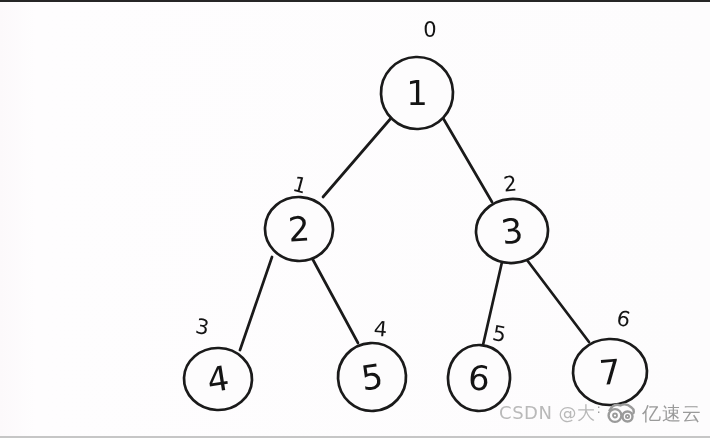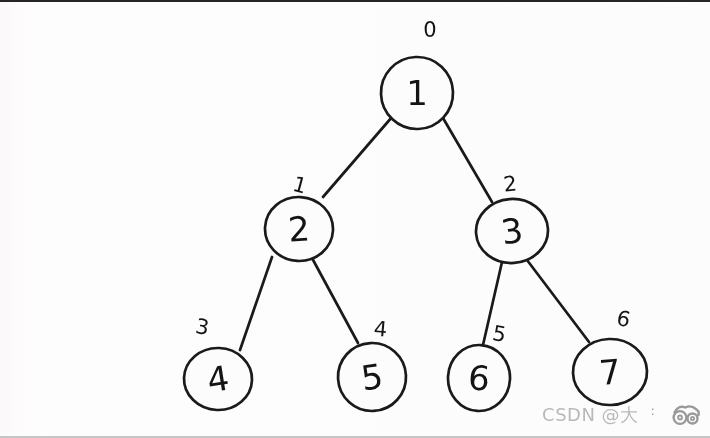--- a/index.html
+++ b/index.html
@@ -11,21 +11,21 @@
   .edge-line{top:0;background:#262626;height:2px;}
   .edge-line,.edge-line-bottom{position:absolute;left:0;right:0;}
   .edge-line-bottom{bottom:0;background:#c6c6c6;height:2px;}
   #tree-svg{position:absolute;left:0;top:0;}
   .edge{stroke:#1a1a1a;stroke-width:2.7;stroke-linecap:round;}
   .node-circle{fill:#fdfcfd;stroke:#1a1a1a;stroke-width:2.7;}
   .node-value{font:400 34px "DejaVu Sans",sans-serif;fill:#141414;text-anchor:middle;}
   .idx-label{font:400 21px "DejaVu Sans",sans-serif;fill:#141414;text-anchor:middle;}
   .watermark{
     position:absolute;right:8px;bottom:11px;
-    display:flex;gap:16px;white-space:nowrap;
+    display:flex;gap:5px;white-space:nowrap;
   }
   .wm-author{font-size:18px;color:#b9b9b9;letter-spacing:.5px;}
   .wm-frag{font-size:13px;color:#9a9a9a;margin-left:-4px;margin-right:-1px;}
   .wm-brand{font-size:19px;color:#9a9a9a;letter-spacing:1px;}
   .wm-logo{display:block;}
 </style>
 </head>
 <body>
 
 <div class="edge-line"></div>
@@ -83,15 +83,16 @@
   <span class="wm-frag">:</span>
   <svg class="wm-logo" width="32" height="24" viewBox="0 0 32 24">
     <g fill="none" stroke="#9a9a9a" stroke-linecap="round">
       <circle cx="10" cy="14.5" r="6.4" stroke-width="2.4"></circle>
       <circle cx="10" cy="14.5" r="2" stroke-width="1.8"></circle>
       <circle cx="22.5" cy="15.5" r="5" stroke-width="2.4"></circle>
       <circle cx="22.5" cy="15.5" r="1.6" stroke-width="1.8"></circle>
       <path d="M 4.5 9.5 Q 8.5 1.5 15.5 4.5 Q 21 1.5 26.5 6.5 Q 29.5 8.5 28.5 12" stroke-width="2.4"></path>
     </g>
   </svg>
+  <span class="wm-brand">亿速云</span>
 </div>
 
 <div class="edge-line-bottom"></div>
 
 </body></html>

